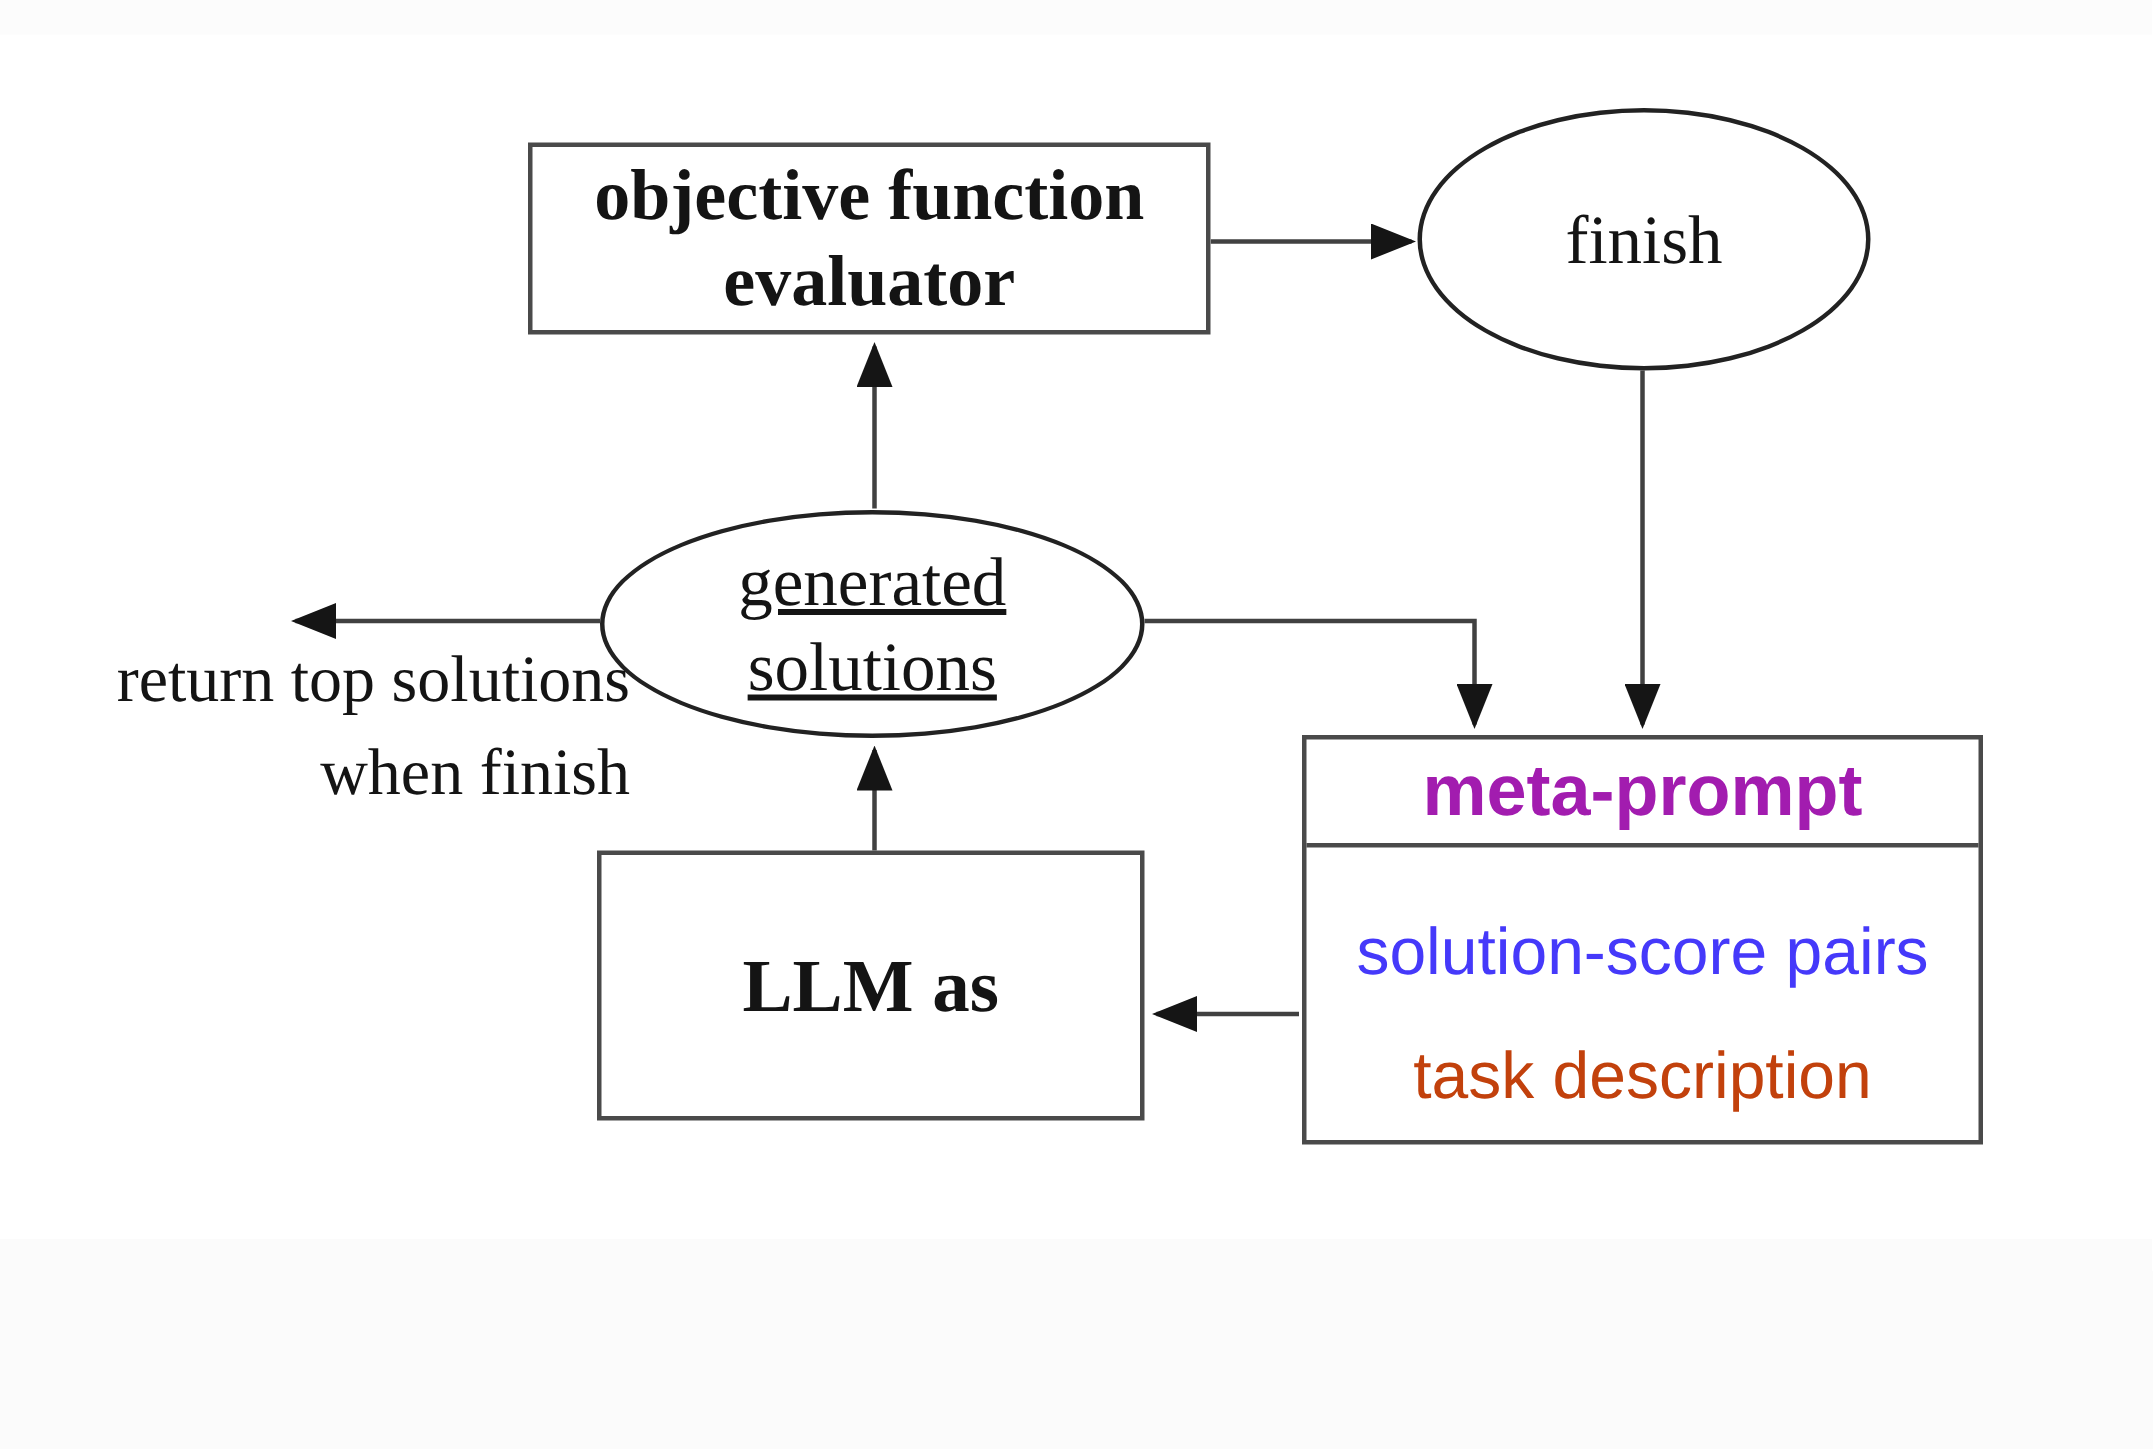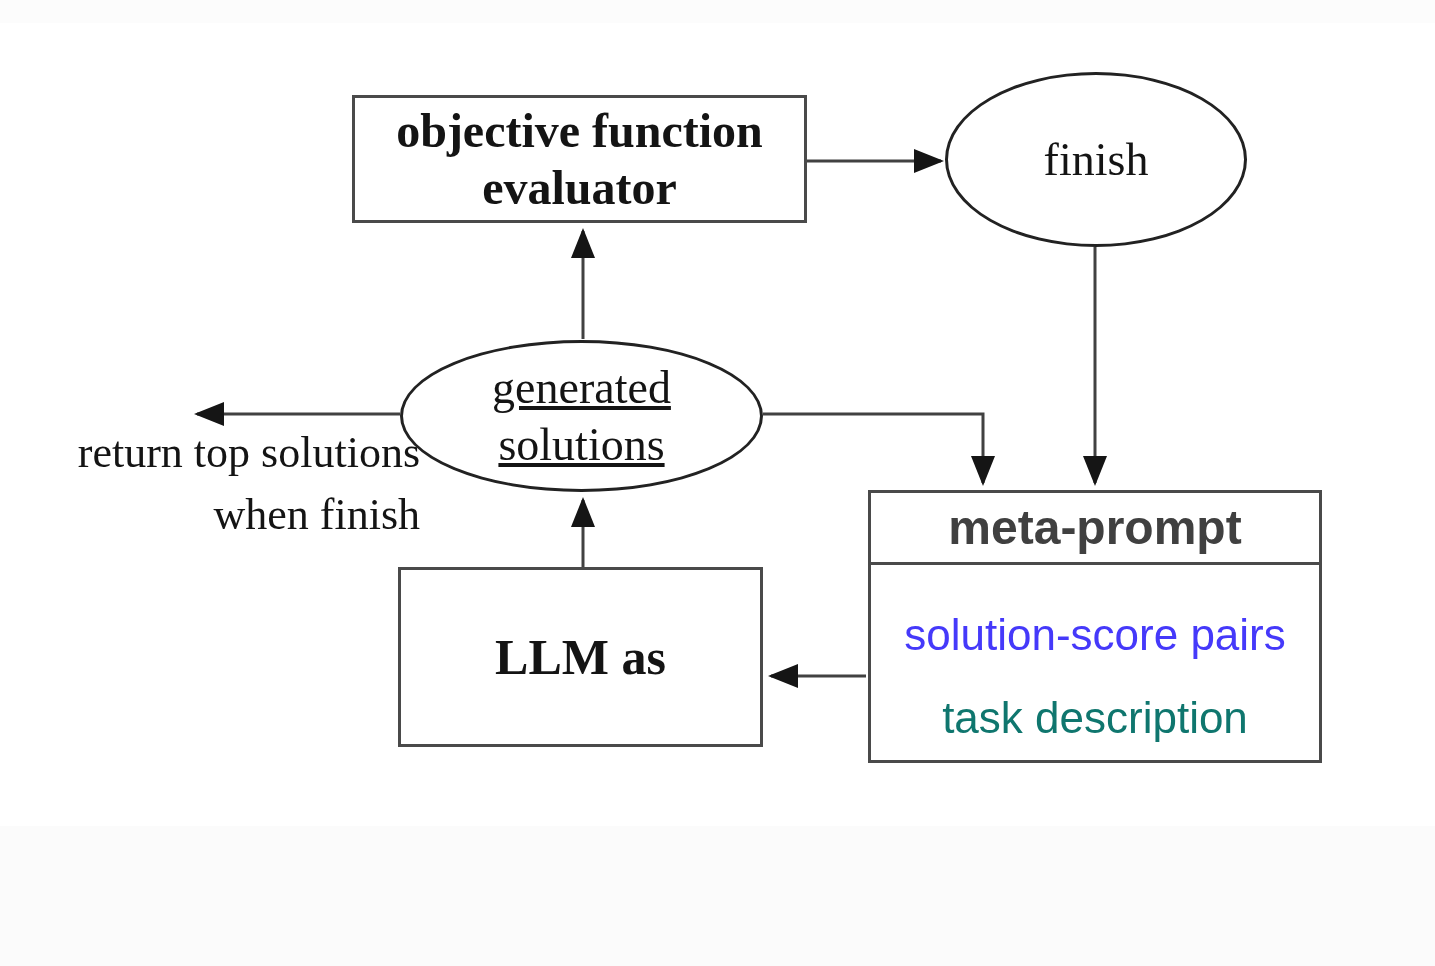--- a/index.html
+++ b/index.html
@@ -88,21 +88,21 @@
     font-family: "Liberation Sans", "DejaVu Sans", sans-serif;
   }
   .meta-header {
     height: 69px;
     border-bottom: 3px solid #4a4a4a;
     display: flex;
     align-items: center;
     justify-content: center;
     font-weight: bold;
     font-size: 48px;
-    color: #404040;
+    color: #a21caf;
   }
   .meta-body {
     flex: 1;
     display: flex;
     flex-direction: column;
     padding-top: 28px;
   }
   .meta-item {
     flex: 1;
     display: flex;
@@ -158,21 +158,21 @@
   </div>
 
   <div class="node rect-node llm-box">
     <span>LLM as</span>
   </div>
 
   <div class="meta-box">
     <div class="meta-header">meta-prompt</div>
     <div class="meta-body">
       <div class="meta-item" style="color: rgb(69, 57, 250);">solution-score pairs</div>
-      <div class="meta-item" style="color: #0f766e; text-align: center;">task description</div>
+      <div class="meta-item" style="color: #c2410c; text-align: center;">task description</div>
     </div>
   </div>
 
   <div class="return-note">
     <div>return top solutions</div>
     <div>when finish</div>
   </div>
 
 </div>
 

